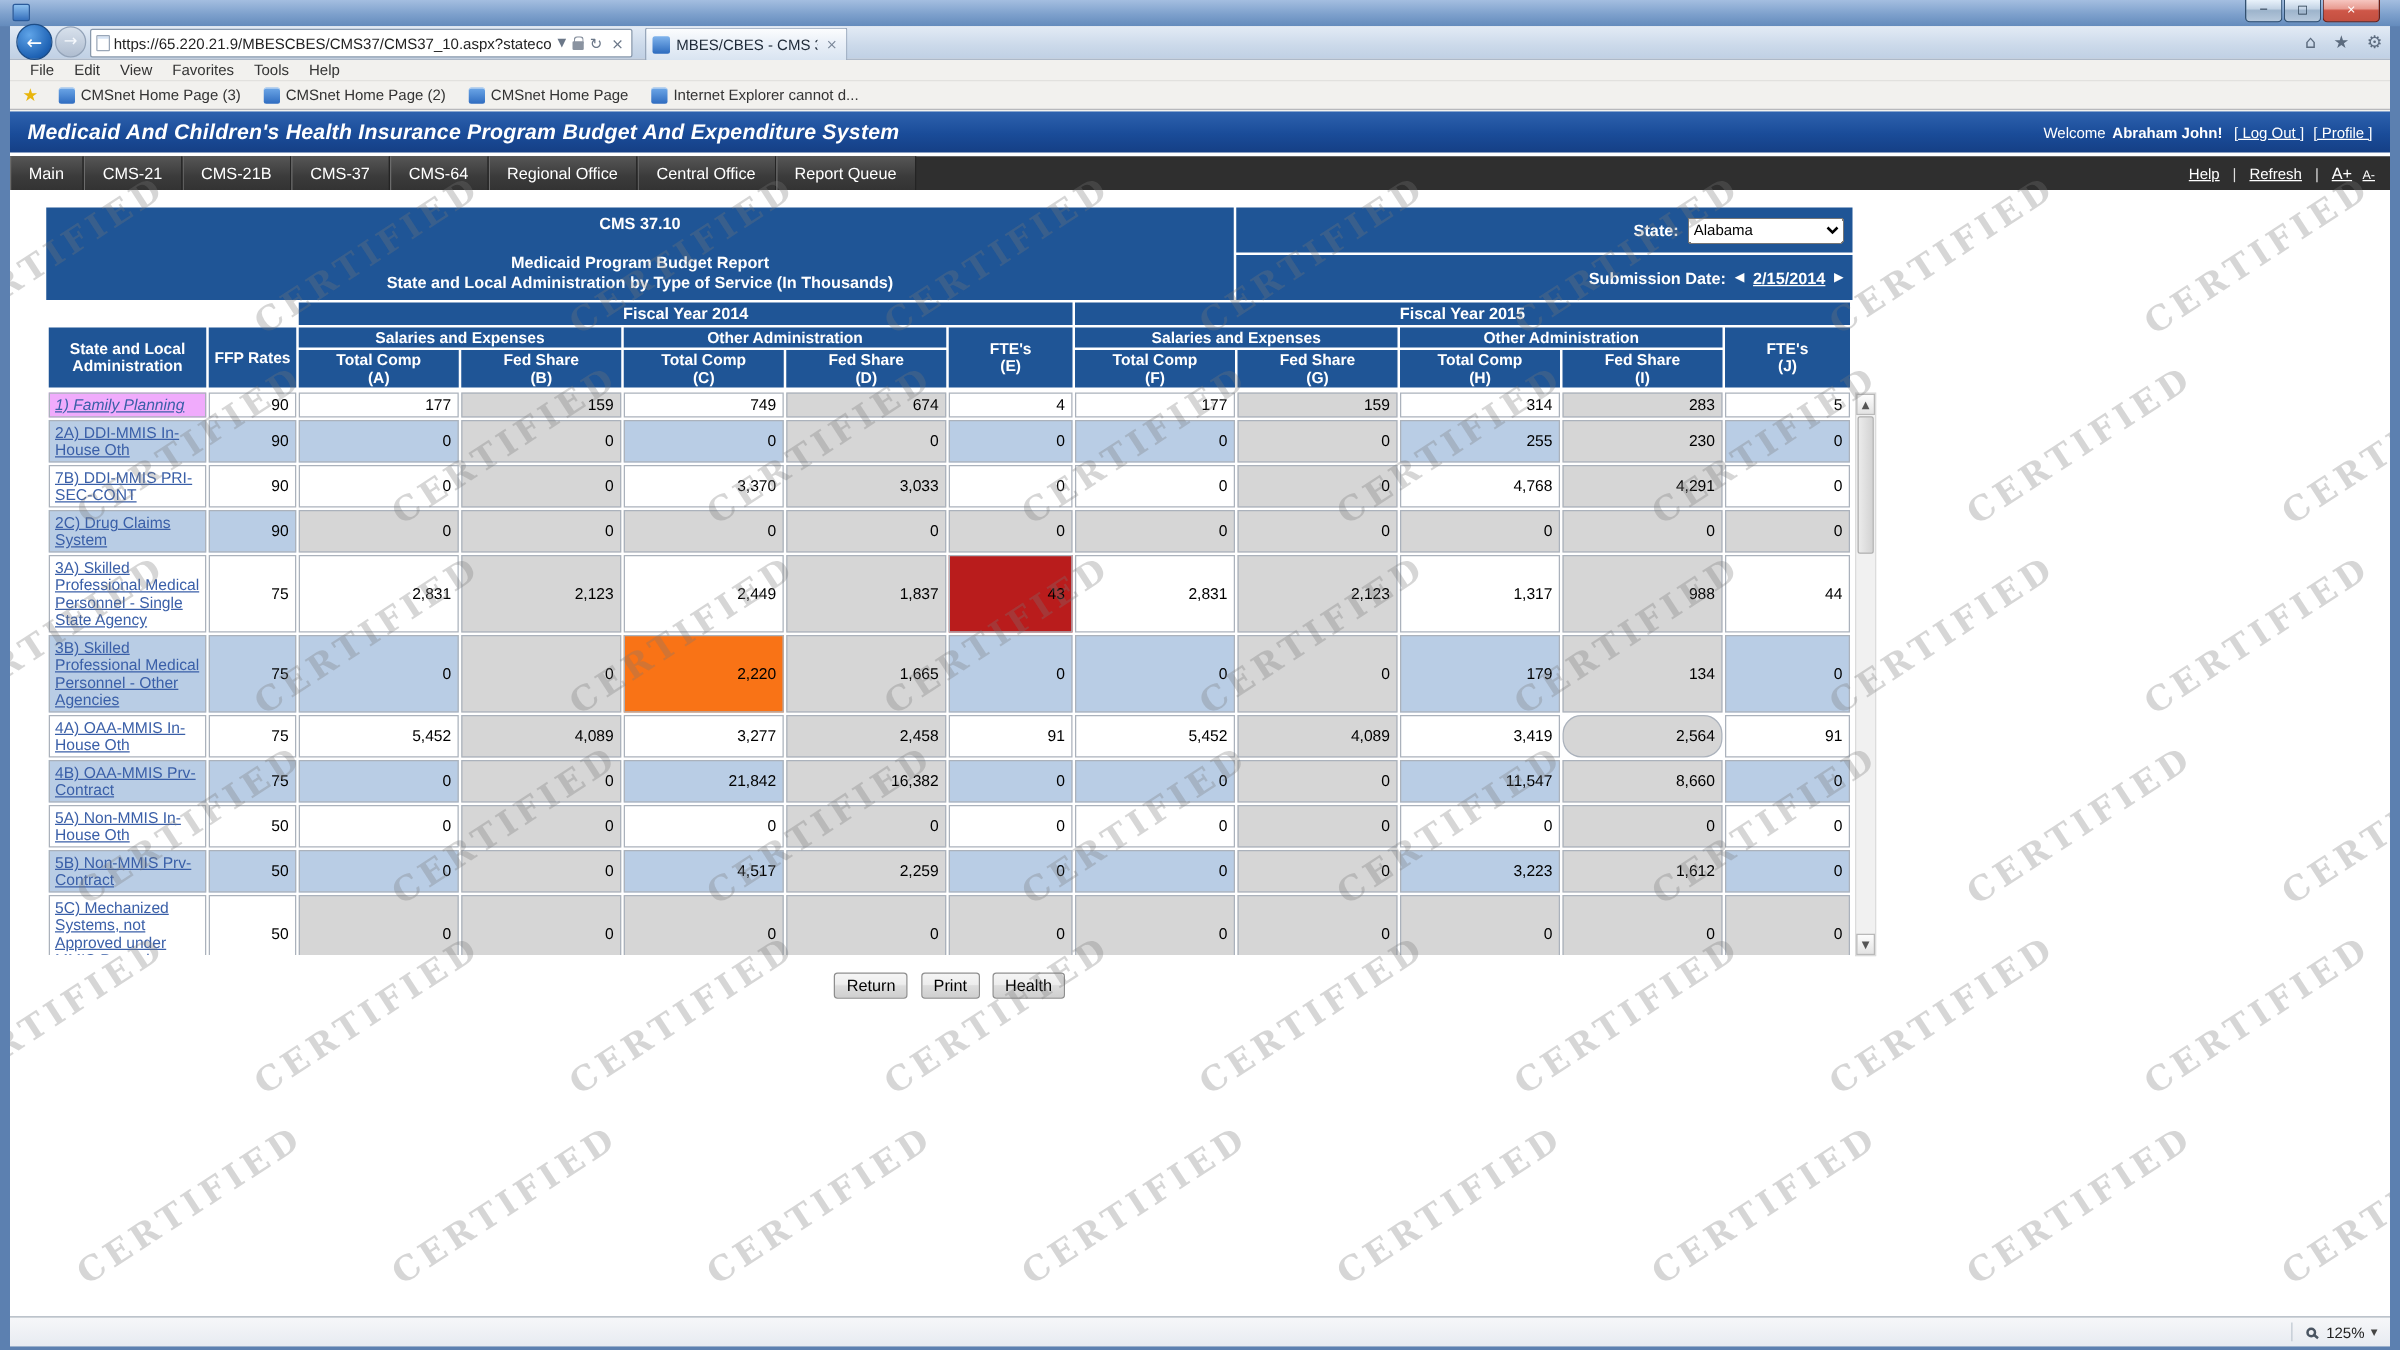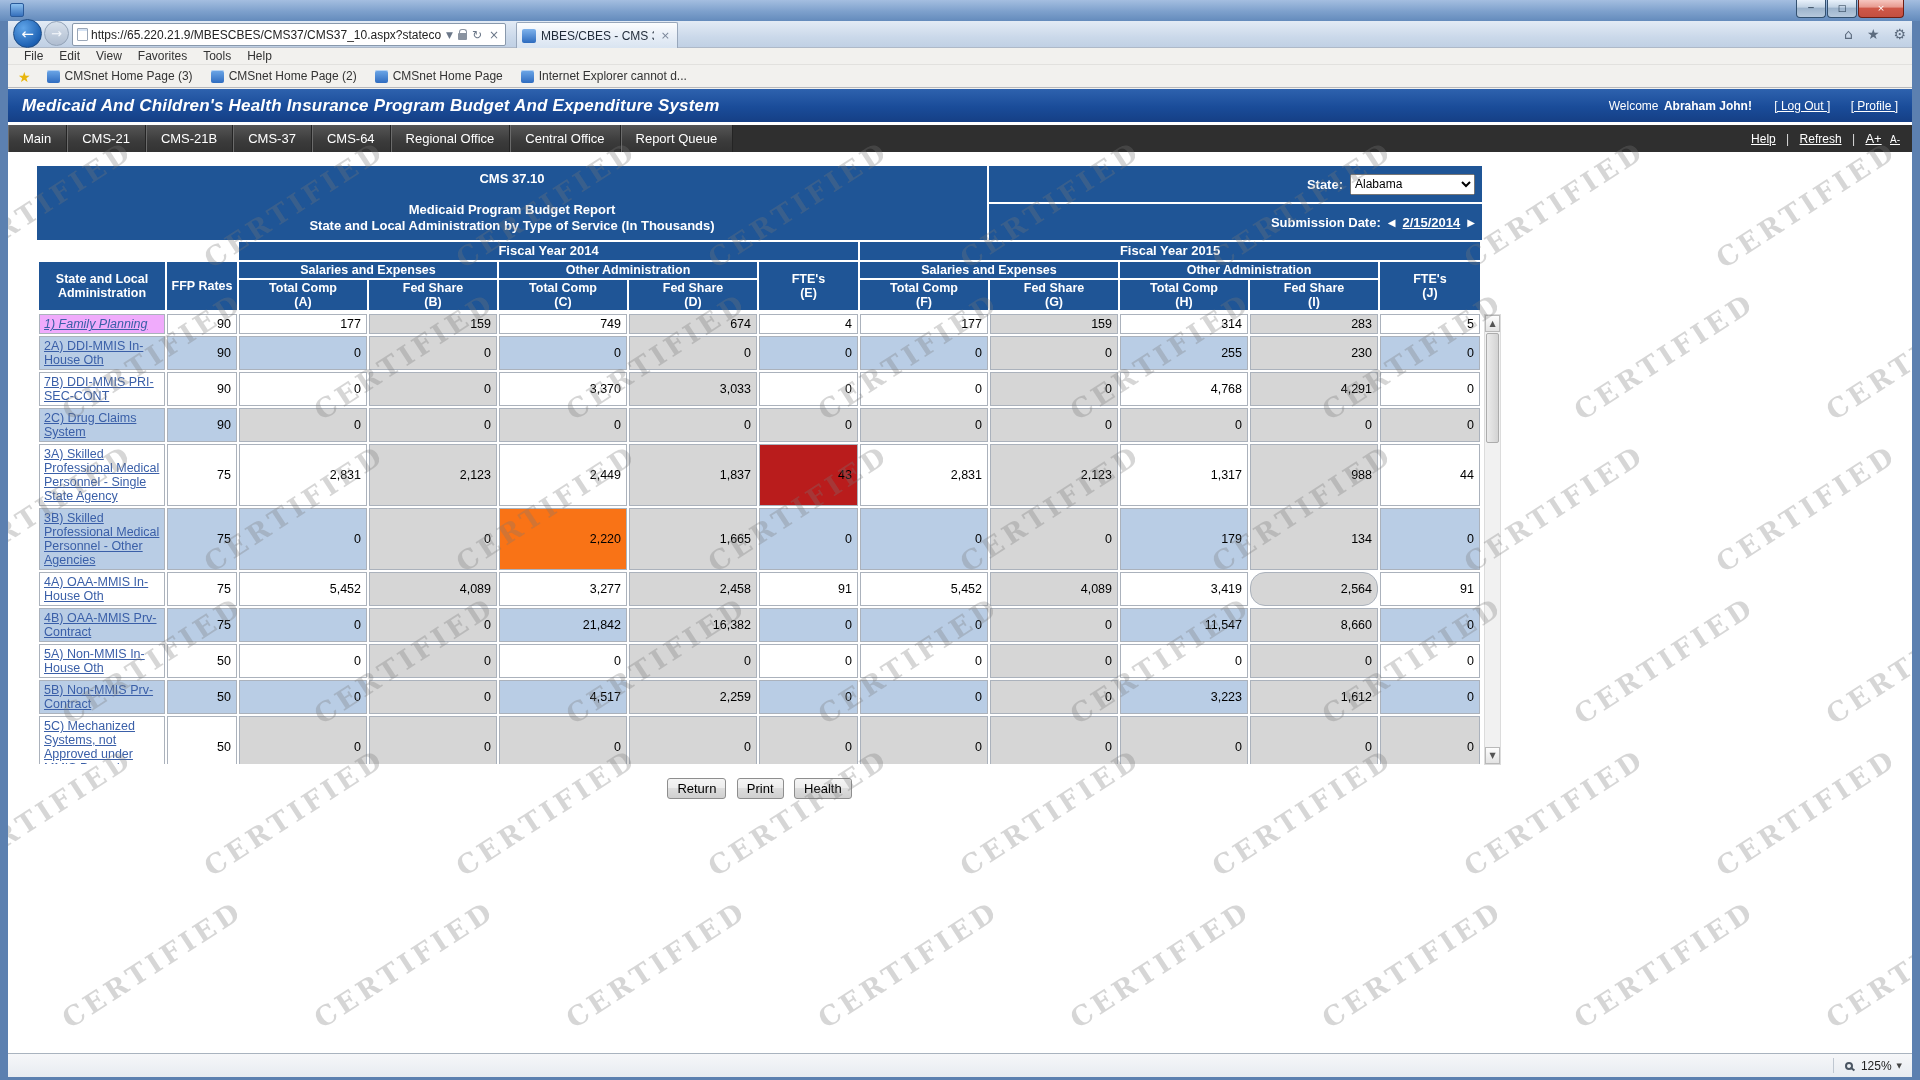--- a/index.html
+++ b/index.html
@@ -63,21 +63,21 @@
     box-shadow:inset 0 1px 0 rgba(255,255,255,.5); flex:none; }
 
   
   .viewport { position:absolute; top:68px; left:0; right:0; bottom:24px; background:#fff; overflow:hidden; }
 
   .app-header { height:33px; background:linear-gradient(#2E62AE,#1A4C99 55%,#153F85);
     display:flex; align-items:center; justify-content:space-between; padding:0 14px; }
   .app-title { font-size:17px; font-weight:bold; font-style:italic; color:#fff; letter-spacing:.2px; }
   .welcome { color:#fff; font-size:12px; }
   .welcome b { margin:0 2px; }
-  .wlink { color:#fff; margin-left:17px; }
+  .wlink { color:#fff; margin-left:4px; }
 
   .app-nav { height:27px; background:#2F2F2F; position:relative; margin-top:3px; display:flex; }
   .nav-item { display:inline-block; line-height:27px; padding:0 15px; font-size:13px; color:#fff;
     background:linear-gradient(#565656,#3B3B3B 60%,#333333); border-right:1px solid #242424;
     box-shadow:inset 1px 0 0 #6B6B6B; cursor:pointer; }
   .nav-right { position:absolute; right:12px; top:0; line-height:27px; font-size:12px; color:#fff; }
   .nav-right a { color:#fff; }
   .nsep { margin:0 7px; color:#DDD; }
   .fplus { font-size:13px; }
   .fminus { font-size:10px; margin-left:5px; }

